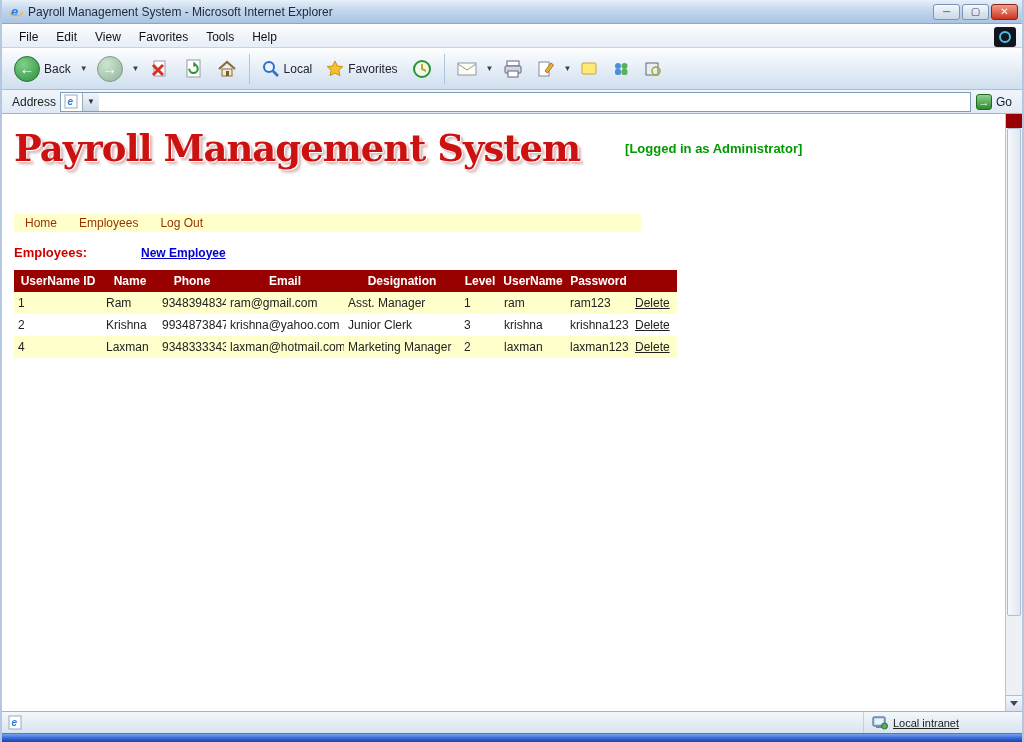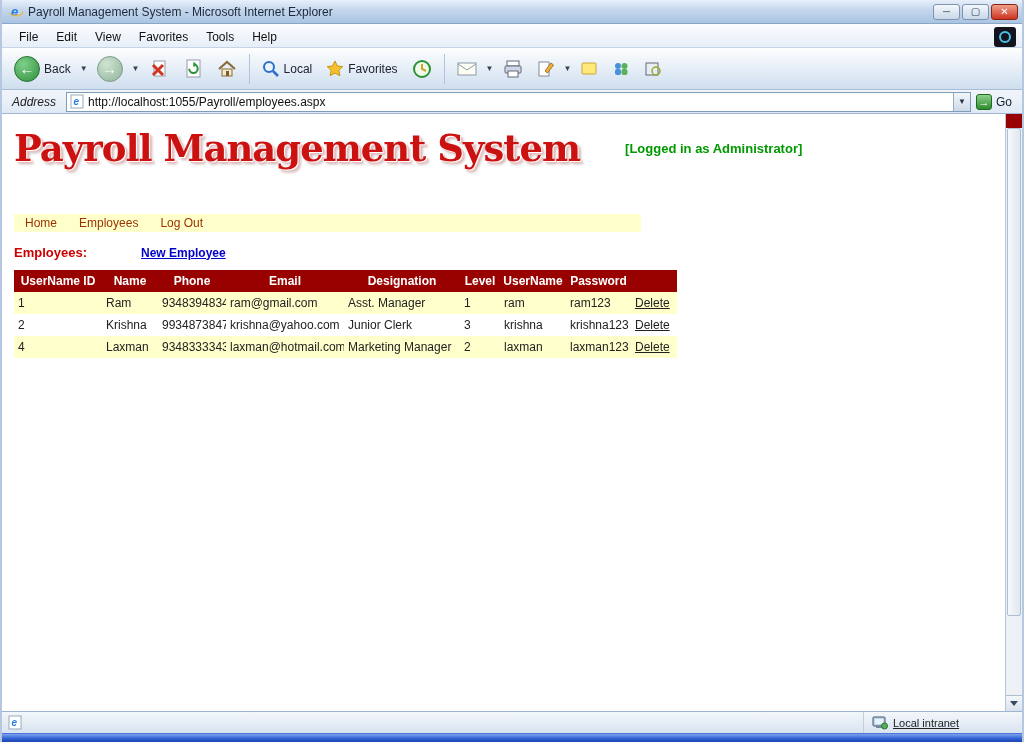--- a/index.html
+++ b/index.html
@@ -40,21 +40,21 @@
   .tb-chevron{font-size:8px;color:#345;padding:2px 1px;}
   .tb-sep{width:1px;height:30px;background:#b0c4de;margin:0 4px;}
   .circle-ic{width:26px;height:26px;border-radius:50%;display:flex;align-items:center;justify-content:center;}
   .circle-back{background:radial-gradient(circle at 35% 30%, #7fd08a, #2f8f3d);border:1px solid #21702d;}
   .circle-fwd{background:radial-gradient(circle at 35% 30%, #cfe4d2, #8fb49a);border:1px solid #7d9a88;}
   .arrow-glyph{color:#fff;font-size:15px;font-weight:bold;line-height:1;}
 
   
   .addressbar{height:24px;flex:0 0 24px;display:flex;align-items:center;background:linear-gradient(#f2f6fb,#dfe9f5);
     border-bottom:1px solid #9eb4d0;padding:0 2px 0 6px;font-size:12px;}
-  .addr-label{color:#222;margin-right:6px;padding:2px 4px;font-style:italic;}
+  .addr-label{color:#222;margin-right:0;padding:2px 4px;}
   .addr-input{flex:1;height:20px;background:#fff;border:1px solid #7f9db9;display:flex;align-items:center;padding-left:3px;}
   .addr-input .url-text{flex:1;font-size:12px;color:#111;white-space:nowrap;overflow:hidden;}
   .addr-drop{width:17px;height:18px;background:linear-gradient(#f2f6fb,#cdd9e8);border-left:1px solid #9ab;
     display:flex;align-items:center;justify-content:center;font-size:8px;color:#234;}
   .go-btn{display:flex;align-items:center;gap:4px;padding:2px 8px 2px 5px;font-size:12px;color:#123;cursor:default;}
   .go-ic{width:16px;height:16px;border-radius:3px;background:linear-gradient(#8fd08f,#2d8c2d);border:1px solid #1e6a1e;
     color:#fff;font-size:11px;font-weight:bold;display:flex;align-items:center;justify-content:center;}
 
   
   .content{position:relative;flex:1;background:#fff;overflow:hidden;}
@@ -260,21 +260,20 @@
 
   <div class="addressbar">
     <span class="addr-label">Address</span>
     <div class="addr-input">
       <span class="ico" style="margin-right:4px;">
         <svg width="14" height="15" viewBox="0 0 14 15">
           <rect x="1" y="1" width="12" height="13" fill="#fff" stroke="#9ab"></rect>
           <text x="3.5" y="11" font-size="10" font-style="italic" font-weight="bold" fill="#2a7de1">e</text>
         </svg>
       </span>
-      <span class="url-text">http://localhost:1055/Payroll/employees.aspx</span>
       <span class="addr-drop">▼</span>
     </div>
     <div class="go-btn">
       <span class="go-ic ico">→</span>
       <span>Go</span>
     </div>
   </div>
 
   <div class="content">
     <div class="page">

